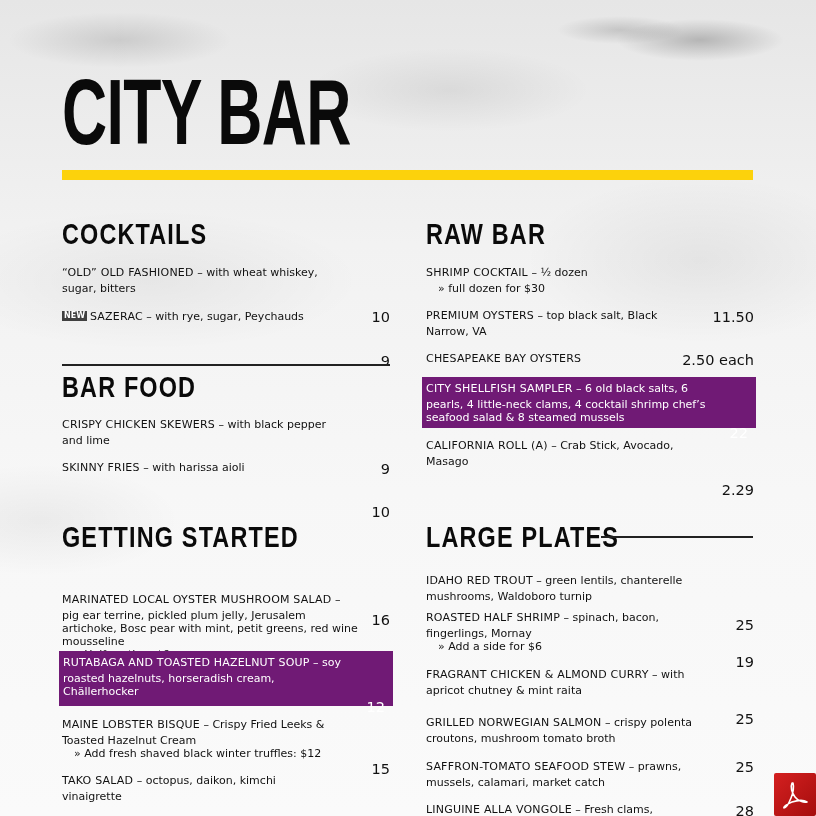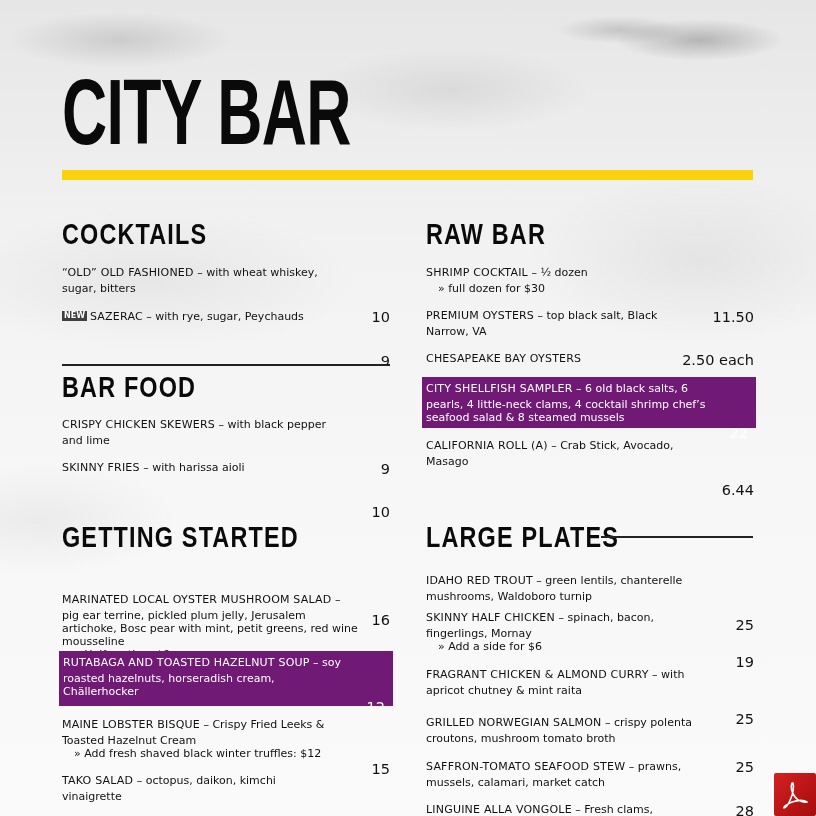--- a/index.html
+++ b/index.html
@@ -156,33 +156,33 @@
   <span class="price">2.25 each</span>
 </div>
 
 <div class="item dark" style="left:422px;top:377px;width:334px;height:51px;">
   <span class="body-text" style="padding-right:30px;"><span class="name">CITY SHELLFISH SAMPLER</span><span class="desc"> – 6 old black salts, 6 pearls, 4 little-neck clams, 4 cocktail shrimp chef’s seafood salad &amp; 8 steamed mussels</span></span>
   <span class="price">22</span>
 </div>
 
 <div class="item" style="left:426px;top:437px;width:328px;">
   <span class="body-text"><span class="name">CALIFORNIA ROLL (A)</span><span class="desc"> – Crab Stick, Avocado, Masago</span></span>
-  <span class="price">6.44</span>
+  <span class="price">2.29</span>
 </div>
 
 <div class="section-title" style="left:426px;top:522px;">LARGE PLATES</div>
 <div class="rule" style="left:601px;top:536px;width:152px;"></div>
 
 <div class="item" style="left:426px;top:572px;width:328px;">
   <span class="body-text" style="padding-right:36px;"><span class="name">IDAHO RED TROUT</span><span class="desc"> – green lentils, chanterelle mushrooms, Waldoboro turnip</span></span>
   <span class="price">25</span>
 </div>
 
 <div class="item" style="left:426px;top:609px;width:328px;">
-  <span class="body-text" style="padding-right:36px;"><span class="name">SKINNY HALF CHICKEN</span><span class="desc"> – spinach, bacon, fingerlings, Mornay</span></span>
+  <span class="body-text" style="padding-right:36px;"><span class="name">ROASTED HALF SHRIMP</span><span class="desc"> – spinach, bacon, fingerlings, Mornay</span></span>
   <span class="note">» Add a side for $6</span>
   <span class="price">19</span>
 </div>
 
 <div class="item" style="left:426px;top:666px;width:328px;">
   <span class="body-text" style="padding-right:60px;"><span class="name">FRAGRANT CHICKEN &amp; ALMOND CURRY</span><span class="desc"> – with apricot chutney &amp; mint raita</span></span>
   <span class="price">25</span>
 </div>
 
 <div class="item" style="left:426px;top:714px;width:328px;">

